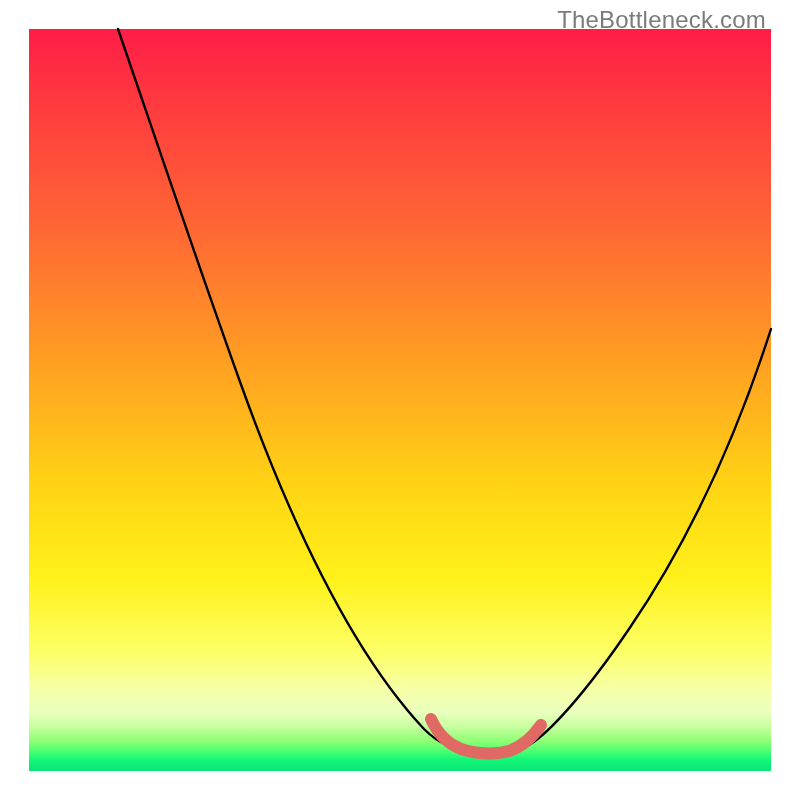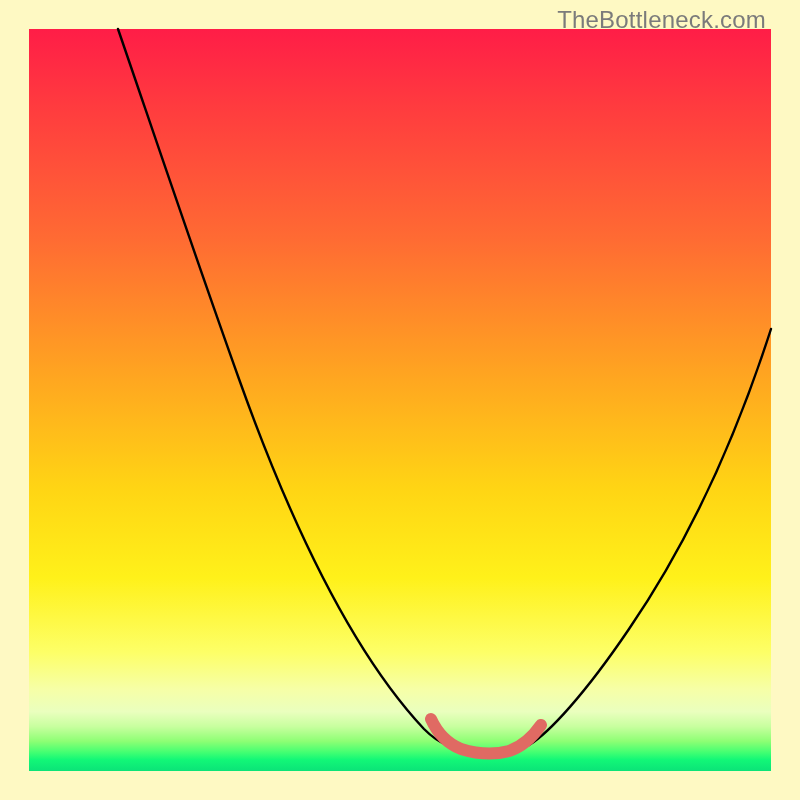--- a/index.html
+++ b/index.html
@@ -8,21 +8,21 @@
     width: 800px;
     height: 800px;
     background: #000;
     overflow: hidden;
     font-family: Arial, Helvetica, sans-serif;
   }
   .stage {
     position: relative;
     width: 800px;
     height: 800px;
-    background: #fef9c3;
+    background: #ffffff;
     text-align: center;
   }
   .plot {
     position: absolute;
     left: 29px;
     top: 29px;
     width: 742px;
     height: 742px;
     
     background: linear-gradient(

